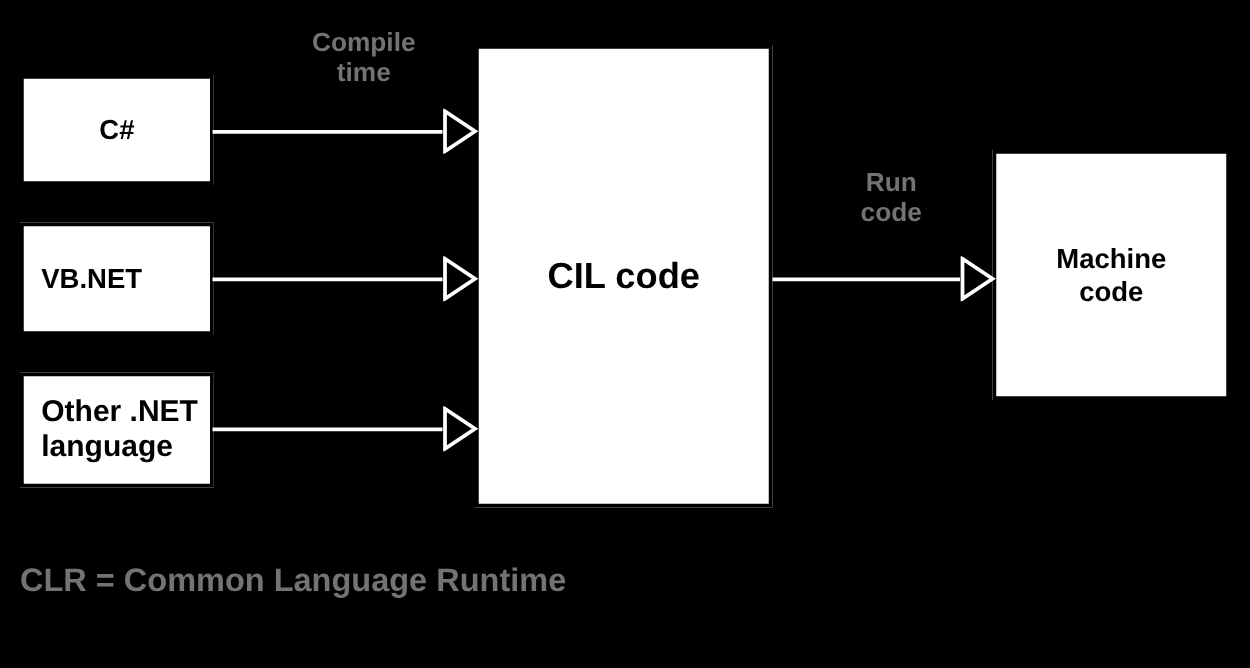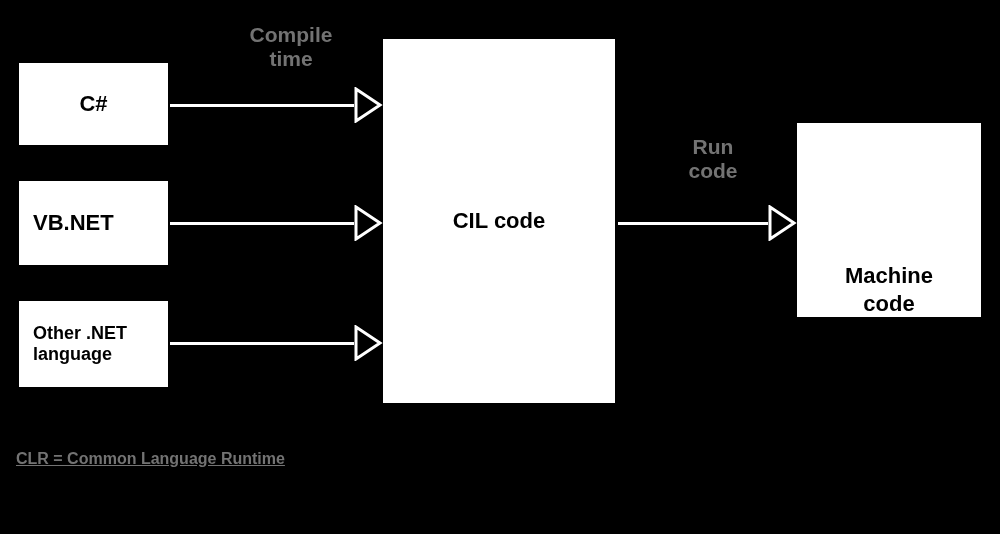--- a/index.html
+++ b/index.html
@@ -43,43 +43,42 @@
       top: 178px;
       width: 155px;
       height: 90px;
       font-size: 22px;
     }
     .box-othernet {
       left: 16px;
       top: 298px;
       width: 155px;
       height: 92px;
-      font-size: 18px;
+      font-size: 24px;
       line-height: 1.18;
     }
     .box-cil {
       left: 380px;
       top: 36px;
       width: 238px;
       height: 370px;
-      font-size: 22px;
+      font-size: 29px;
       justify-content: center;
       padding-left: 0;
     }
     .box-machine {
       left: 794px;
       top: 120px;
       width: 190px;
       height: 200px;
       font-size: 22px;
       justify-content: center;
       padding-left: 0;
       text-align: center;
       line-height: 1.25;
-      align-items: flex-end;
     }
     .label {
       position: absolute;
       color: #737373;
       font-weight: bold;
       font-size: 21px;
       text-align: center;
       line-height: 1.15;
     }
     .label-compiletime {
@@ -88,23 +87,22 @@
       width: 110px;
     }
     .label-runtime {
       left: 668px;
       top: 135px;
       width: 90px;
     }
     .label-clr {
       left: 16px;
       top: 450px;
-      font-size: 16px;
+      font-size: 26px;
       text-align: left;
-      text-decoration: underline;
     }
     .arrow-line {
       position: absolute;
       background: #ffffff;
       height: 3px;
     }
     .arrow-head {
       position: absolute;
     }
     .arrow-head polygon {

